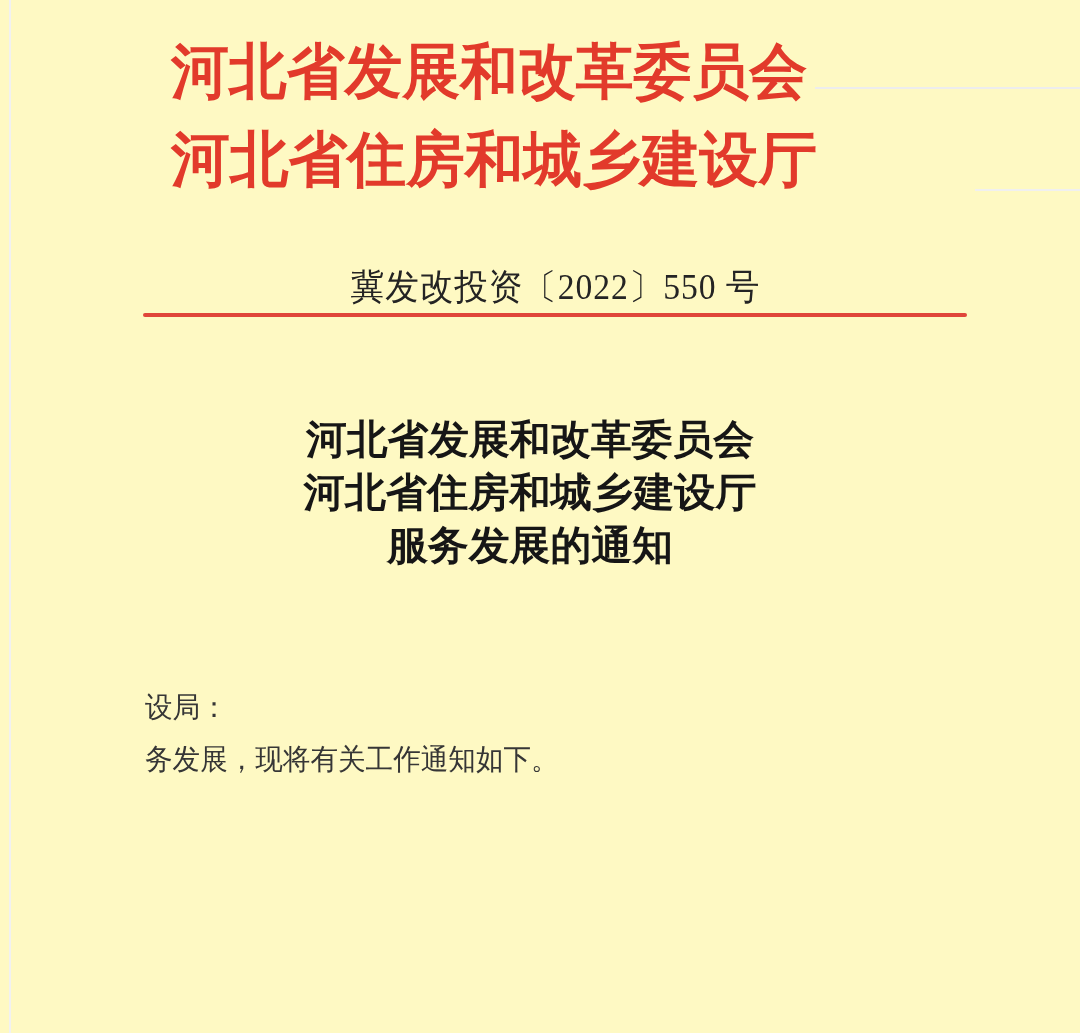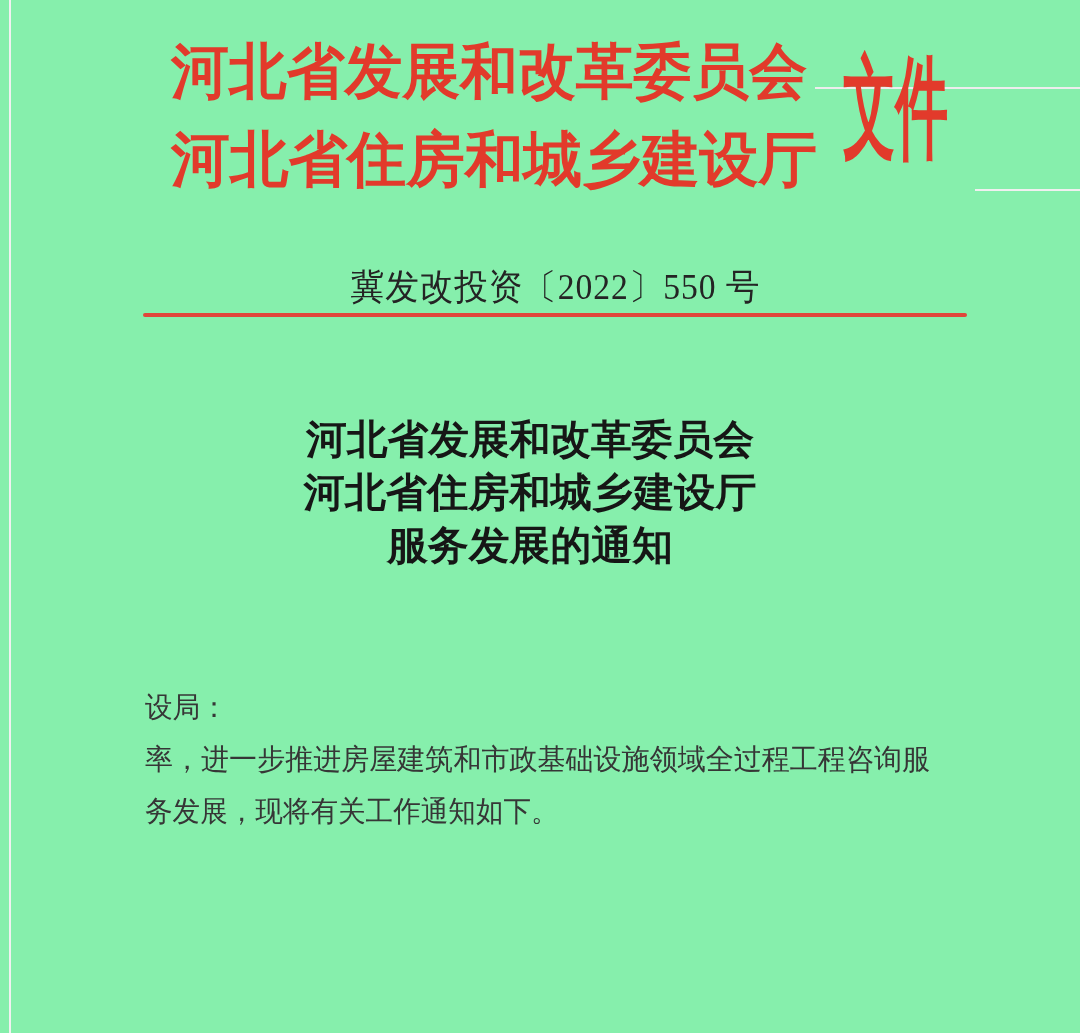--- a/index.html
+++ b/index.html
@@ -55,39 +55,37 @@
   .bline.indent{padding-left:59px;}
 
   
   .edge-line{position:absolute;left:9px;top:0;width:2px;height:100%;background:#f1f1f1;}
   .smudge-a{position:absolute;left:815px;top:87px;width:265px;height:2px;background:#ededed;}
   .smudge-b{position:absolute;left:975px;top:189px;width:105px;height:2px;background:#f0f0f0;}
 </style>
 </head>
 <body>
 
-<div class="page" style="background: #86efac;">
+<div class="page" style="background: #fef9c3;">
 
   <div class="edge-line"></div>
   <div class="smudge-a"></div>
   <div class="smudge-b"></div>
 
   <div class="org-line l1"><span class="fitw" style="transform: scaleX(0.963636);">河北省发展和改革委员会</span></div>
   <div class="org-line l2"><span class="fitw" style="transform: scaleX(0.978788);">河北省住房和城乡建设厅</span></div>
-  <div class="wenjian"><span class="fitw" style="transform: scaleX(0.46875);">文件</span></div>
 
   <div class="doc-number centered"><span class="fitw" style="transform: scaleX(0.933514);">冀发改投资〔2022〕550 号</span></div>
 
   <div class="red-rule"></div>
 
   <div class="title-block centered">
     <div class="tline"><span class="fitw" style="transform: scaleX(1.01818);">河北省发展和改革委员会</span></div>
     <div class="tline"><span class="fitw" style="transform: scaleX(1.02955);">河北省住房和城乡建设厅</span></div>
     <div class="tline"><span class="fitw" style="transform: scaleX(1.02143);">服务发展的通知</span></div>
   </div>
 
   <div class="body-block">
     <div class="bline"><span class="fitrel" style="transform: scaleX(0.950803);">设局：</span></div>
-    <div class="bline"><span class="fitw bfit" style="transform: scaleX(0.966749);">率，进一步推进房屋建筑和市政基础设施领域全过程工程咨询服</span></div>
     <div class="bline"><span class="fitrel" style="transform: scaleX(0.950803);">务发展，现将有关工作通知如下。</span></div>
   </div>
 
 </div>
 
 </body></html>

